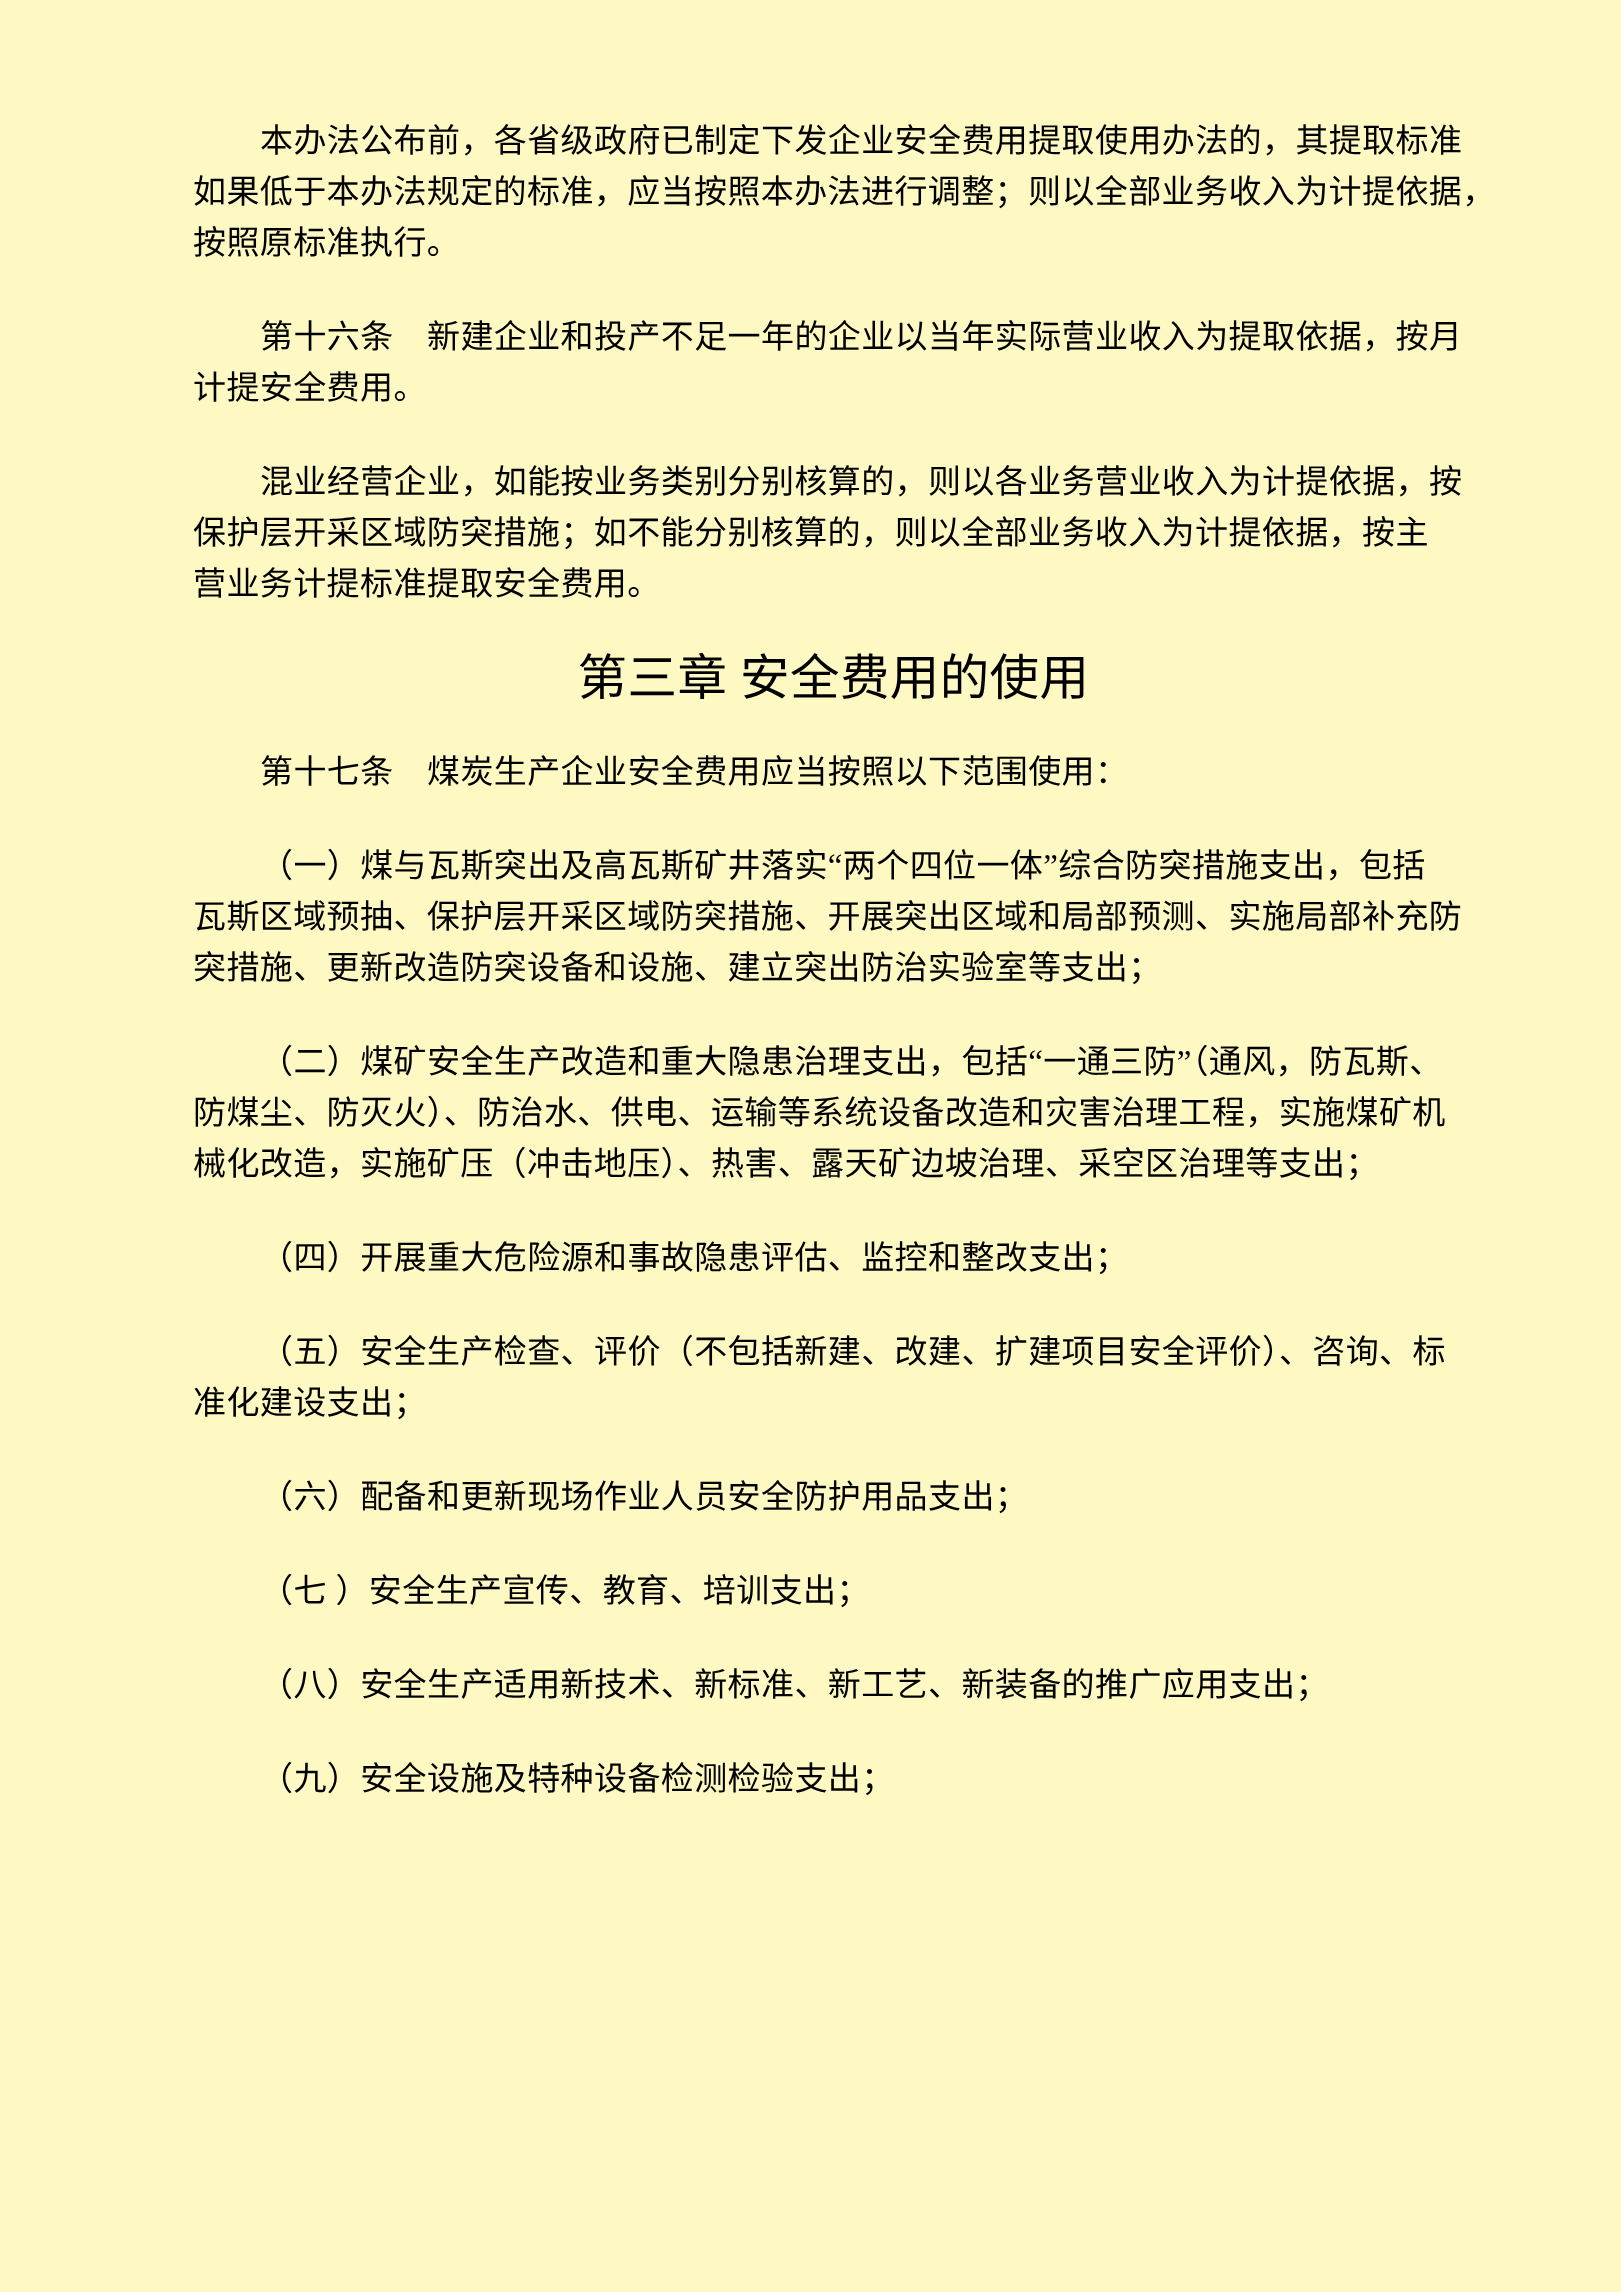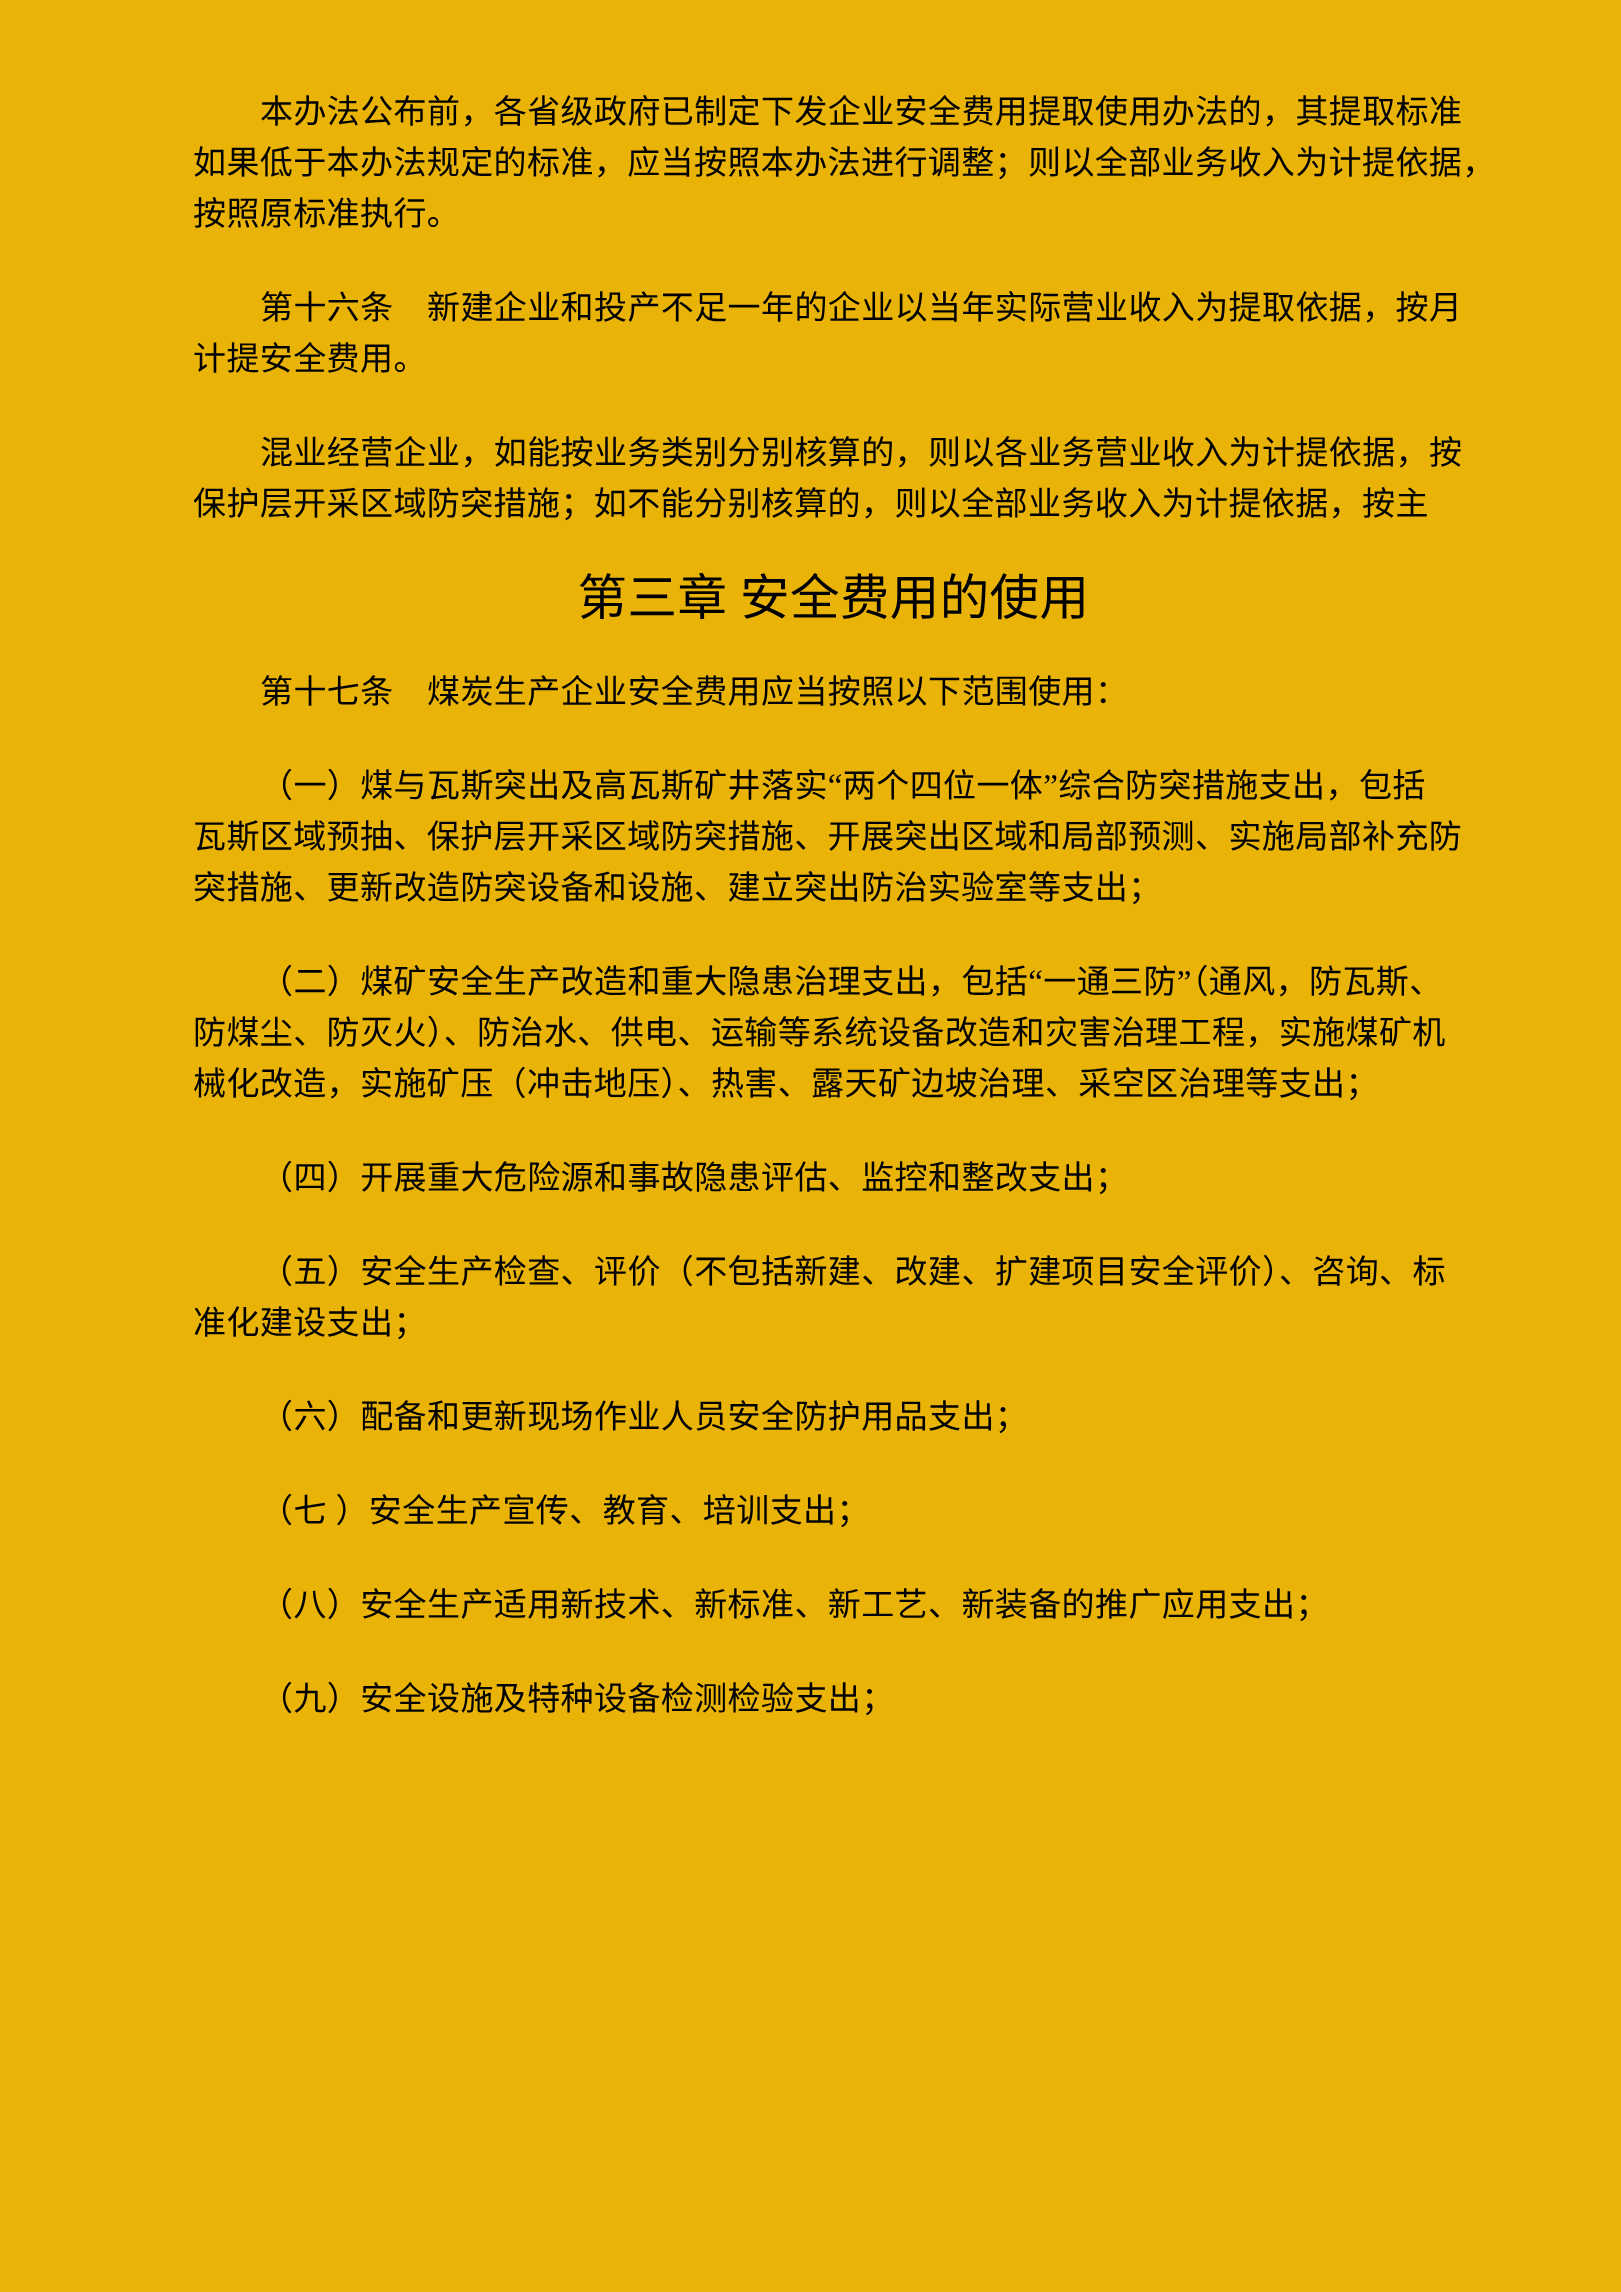--- a/index.html
+++ b/index.html
@@ -4,23 +4,23 @@
 <style>
   html, body {
     margin: 0;
     padding: 0;
     background: #ffffff;
   }
   .page {
     position: relative;
     width: 1621px;
     height: 2293px;
-    background: #eab308;
+    background: #fef9c3;
     box-sizing: border-box;
-    padding: 87px 147px 0 193px;
+    padding: 116px 147px 0 193px;
     overflow: hidden;
     font-family: "Liberation Serif", "DejaVu Serif", serif;
     font-size: 33px;
     line-height: 51px;
     letter-spacing: 0.4px;
     color: #000000;
   }
   .para {
     margin: 0 0 43px 0;
     padding: 0;
@@ -52,20 +52,21 @@
   </p>
 
   <p class="para body">
     <span class="line">第十六条　新建企业和投产不足一年的企业以当年实际营业收入为提取依据，按月</span>
     <span class="line">计提安全费用。</span>
   </p>
 
   <p class="para body">
     <span class="line">混业经营企业，如能按业务类别分别核算的，则以各业务营业收入为计提依据，按</span>
     <span class="line">保护层开采区域防突措施；如不能分别核算的，则以全部业务收入为计提依据，按主</span>
+    <span class="line">营业务计提标准提取安全费用。</span>
   </p>
 
   <h2 class="para heading">
     <span class="line">第三章 安全费用的使用</span>
   </h2>
 
   <p class="para body">
     <span class="line">第十七条　煤炭生产企业安全费用应当按照以下范围使用：</span>
   </p>
 

